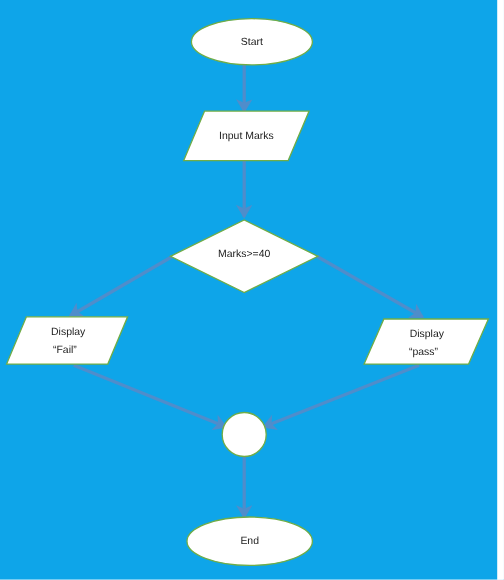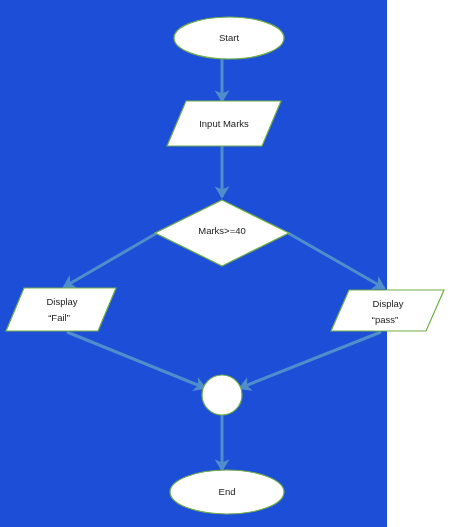--- a/index.html
+++ b/index.html
@@ -8,23 +8,23 @@
     background: #ffffff;
   }
   body {
     width: 458px;
     height: 527px;
     font-family: "Liberation Sans", sans-serif;
     overflow: hidden;
   }
   #flowchart-canvas {
     position: relative;
-    width: 387px;
+    width: 452px;
     height: 527px;
-    background: #1d4ed8;
+    background: #0ea5e9;
   }
   svg#flow-svg {
     display: block;
     width: 458px;
     height: 527px;
   }
   .shape-outline {
     fill: #ffffff;
     stroke: #70ad47;
     stroke-width: 1.2;

